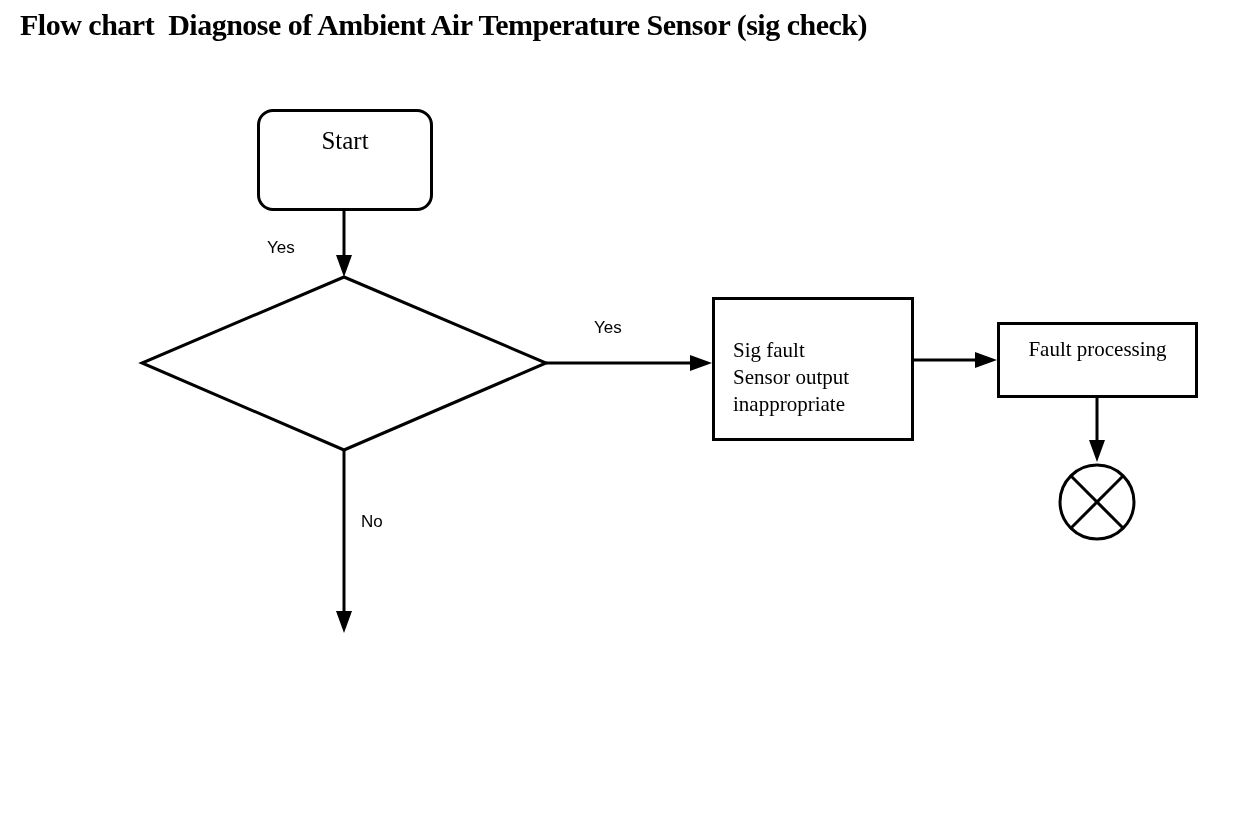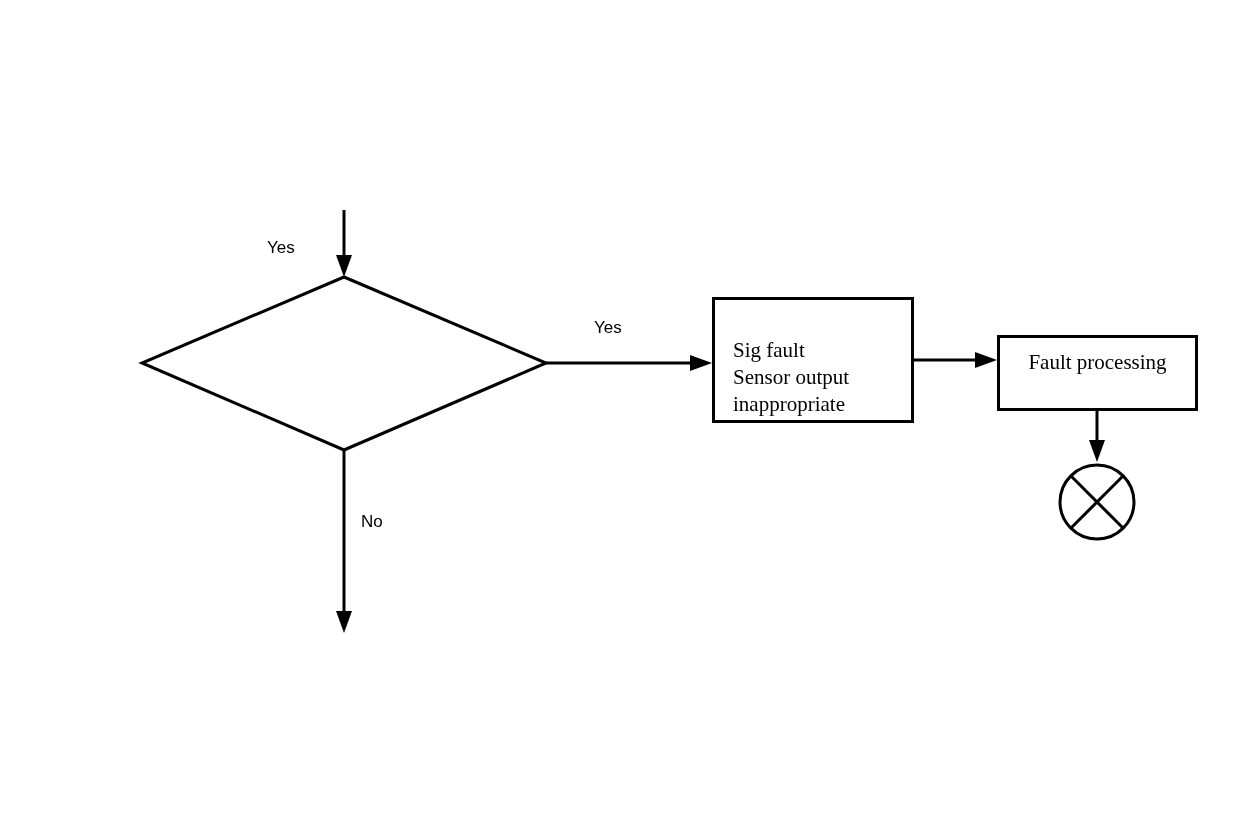--- a/index.html
+++ b/index.html
@@ -29,47 +29,48 @@
   .node {
     position:absolute;
     border:3px solid var(--ink);
     background:var(--bg);
     text-align:center;
   }
   .terminator { border-radius:16px; font-size:25px; }
   .node-start { left:257px; top:109px; width:176px; height:102px; padding-top:15px; }
   .node-end   { left:208px; top:633px; width:276px; height:104px; padding-top:17px; }
   .node-sig-fault {
-    left:712px; top:297px; width:202px; height:126px;
+    left:712px; top:297px; width:202px; height:144px;
     text-align:left; font-size:21px; line-height:27px;
     padding:10px 0 0 18px; white-space:pre-line;
   }
   .node-fault-processing {
     left:997px; top:322px; width:201px; height:76px;
-    font-size:21px; padding-top:12px;margin-top:13px;
+    font-size:21px; padding-top:12px;
   }
   .decision-label {
     position:absolute; left:250px; top:325px;
     font-size:21px; line-height:27px;
     white-space:pre-line; text-align:left;
   }
   .edge-label {
     position:absolute;
     font-family:"Liberation Sans", sans-serif;
     font-size:17px; line-height:21px;
   }
   .edge-label-yes-top   { left:267px; top:237px; }
   .edge-label-yes-right { left:594px; top:317px; }
   .edge-label-no        { left:361px; top:511px; }
 </style>
 </head>
 <body>
 
 <div class="canvas">
 
+  <div class="title">Flow chart  Diagnose of Ambient Air Temperature Sensor (sig check)</div>
 
   <svg class="layer" width="1248" height="820" viewBox="0 0 1248 820" aria-hidden="true">
 
     <polygon class="shape" points="344,277 546,363 344,450 142,363"></polygon>
 
     <g>
       <line x1="344" y1="210" x2="344" y2="260"></line>
       <polygon class="head" points="344,277 336,255 352,255"></polygon>
     </g>
 
@@ -93,20 +94,23 @@
       <polygon class="head" points="344,633 336,611 352,611"></polygon>
     </g>
 
     <g>
       <circle cx="1097" cy="502" r="37"></circle>
       <line x1="1071" y1="476" x2="1123" y2="528"></line>
       <line x1="1123" y1="476" x2="1071" y2="528"></line>
     </g>
   </svg>
 
+  <div class="node terminator node-start">
+    <span>Start</span>
+  </div>
 
 
   <div class="node node-sig-fault">
     <span>Sig fault
 Sensor output
 inappropriate</span>
   </div>
 
   <div class="node node-fault-processing">
     <span>Fault processing</span>

